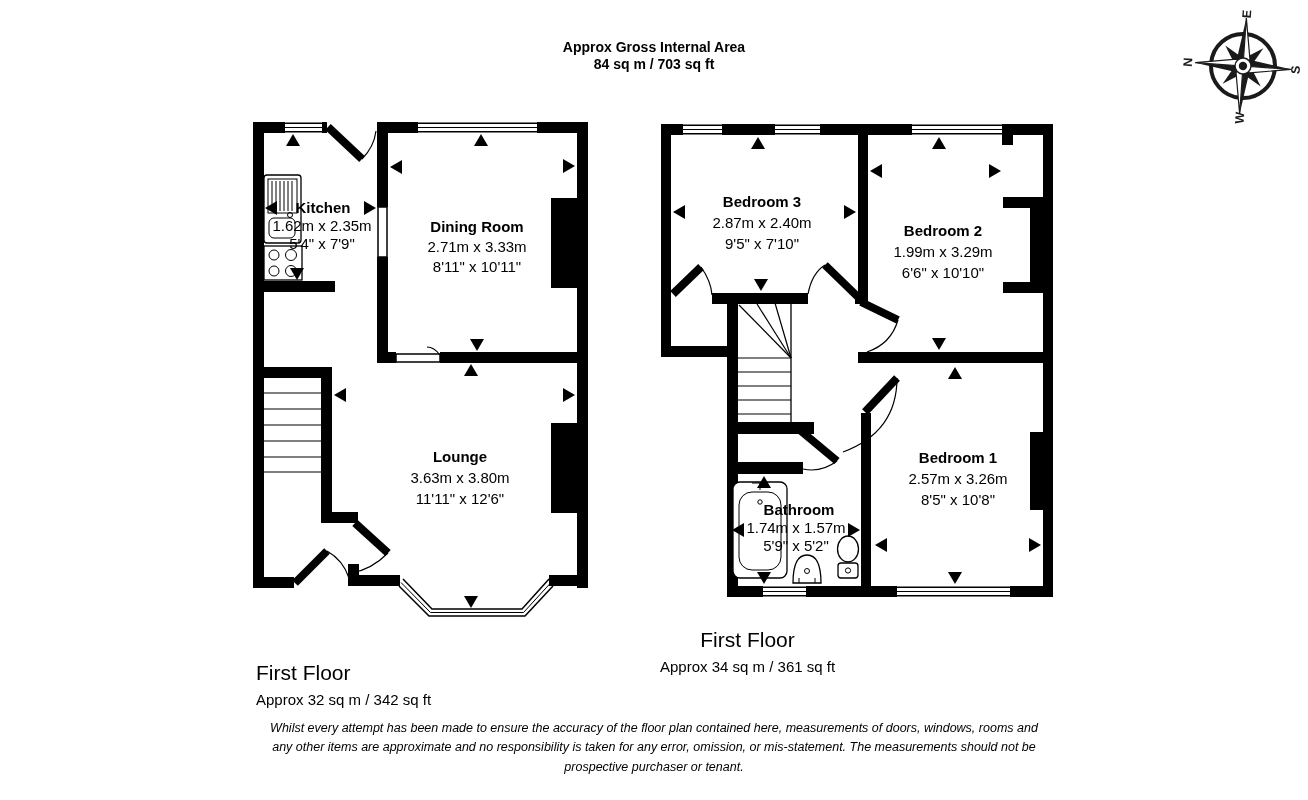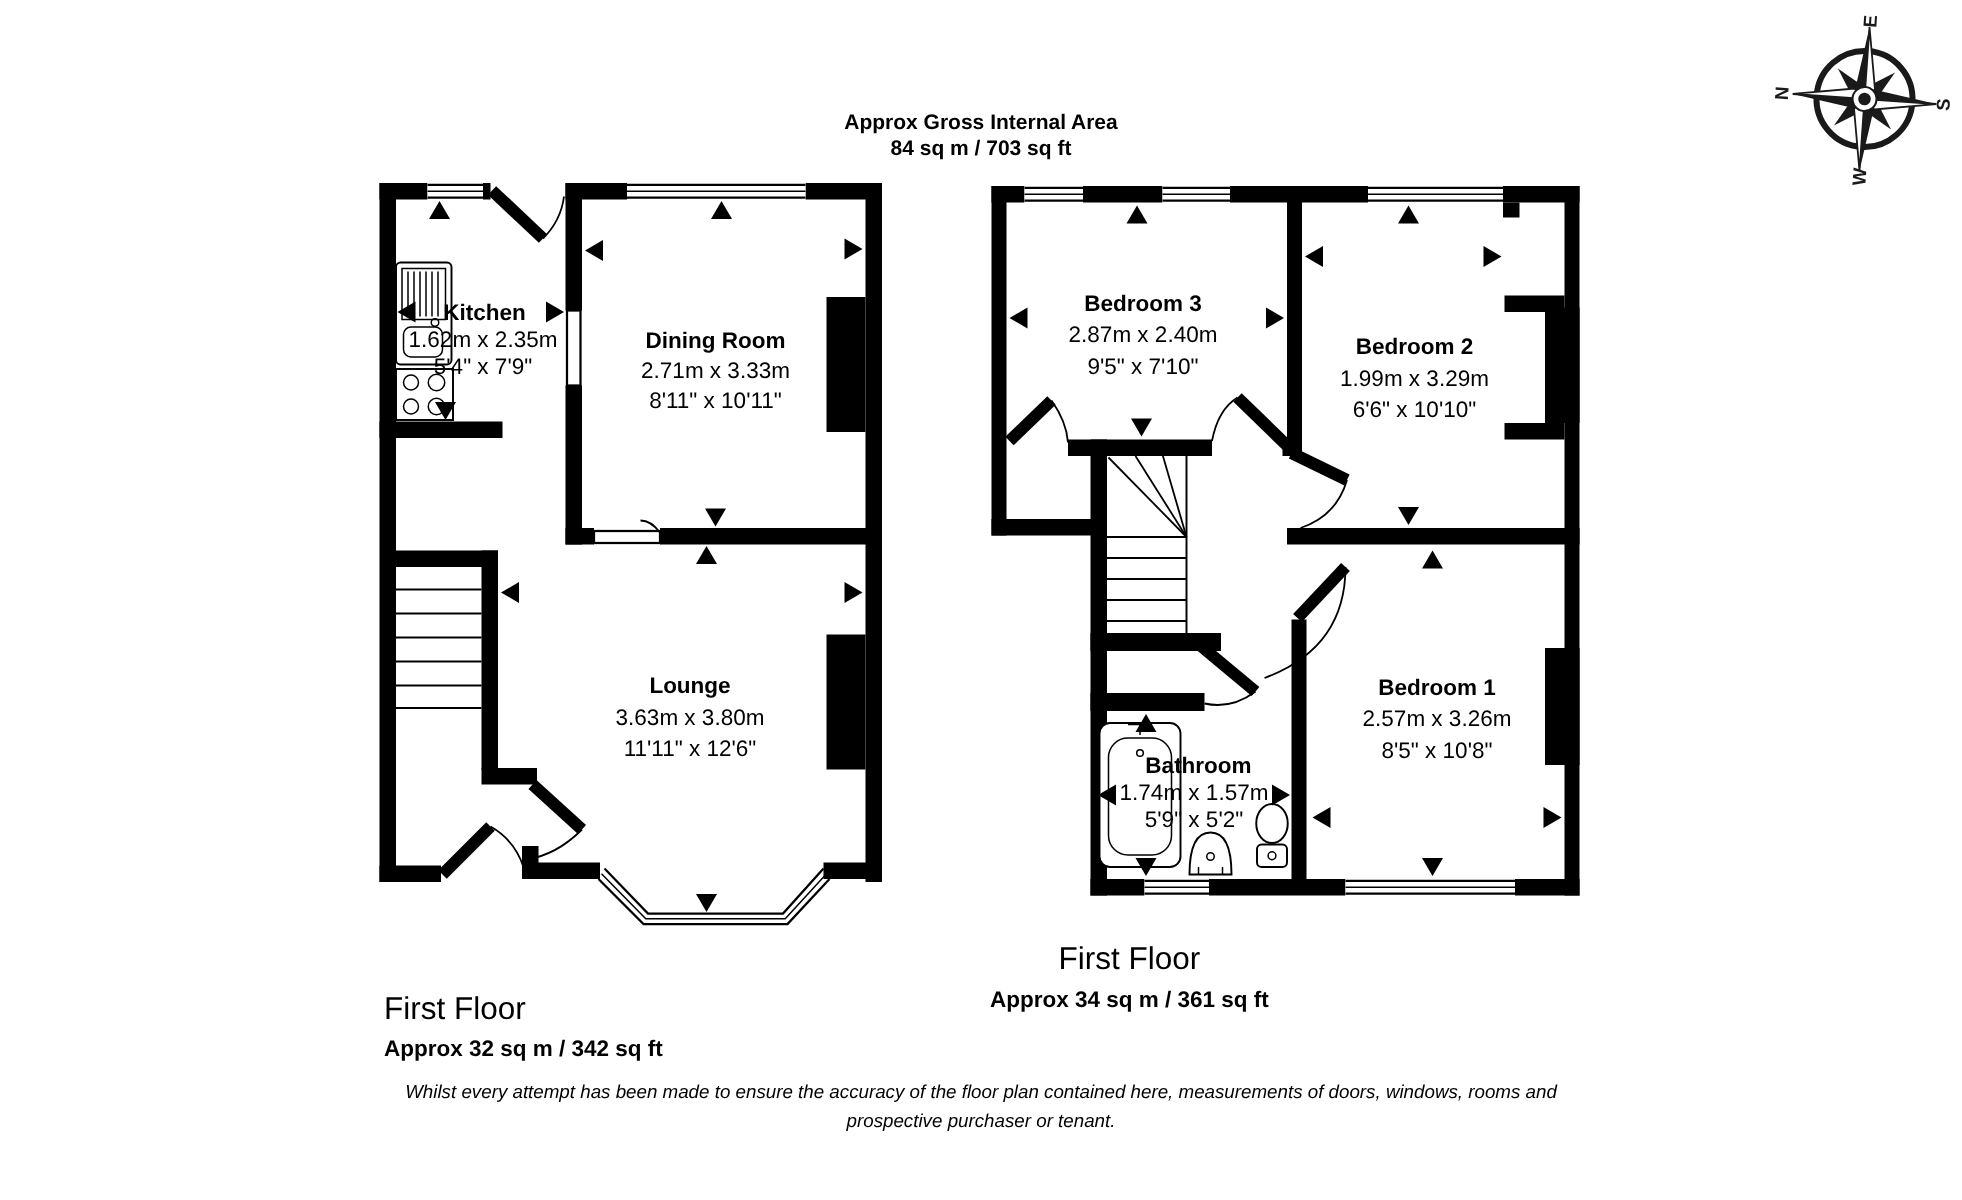--- a/index.html
+++ b/index.html
@@ -1,37 +1,37 @@
 <!DOCTYPE html>
 <html><head>
 <meta charset="utf-8">
 <style>
   html,body{margin:0;padding:0;background:#ffffff;}
   #page{position:relative;width:1308px;height:800px;background:#fff;overflow:hidden;
         font-family:"Liberation Sans", sans-serif;color:#000;}
   .abs{position:absolute;}
   #title-block{left:0;right:0;top:39px;text-align:center;font-weight:bold;
-               font-size:14px;line-height:16.5px;margin-top:34px;}
+               font-size:14px;line-height:16.5px;}
   .plan-svg{position:absolute;}
   .wall{fill:#000;stroke:none;}
   .thinline{stroke:#000;stroke-width:1.3;fill:none;}
   .winline{stroke:#000;stroke-width:1.5;fill:none;}
   .winmid{stroke:#000;stroke-width:1;fill:none;}
   .winfill{fill:#fff;}
   .leaf{stroke:#000;stroke-width:8;fill:none;}
   .arc{stroke:#000;stroke-width:1.2;fill:none;}
   .tread{stroke:#000;stroke-width:1.2;fill:none;}
   .fixture{stroke:#000;stroke-width:1.3;fill:#fff;}
   .fixline{stroke:#000;stroke-width:1;fill:none;}
   .panel{fill:#fff;stroke:#000;stroke-width:1.5;}
   .arrow{fill:#000;}
   .room-name{font:bold 15px "Liberation Sans", sans-serif;text-anchor:middle;fill:#000;}
   .room-dim{font:15px "Liberation Sans", sans-serif;text-anchor:middle;fill:#000;}
   .floor-name{font-size:21px;font-weight:normal;}
-  .floor-area{font-size:15px;font-weight:bold;margin-top:6px;}
+  .floor-area{font-size:15px;font-weight:normal;margin-top:6px;}
   #ground-label{left:256px;top:661px;}
   #first-label{left:660px;top:628px;text-align:center;}
   #disclaimer{left:234px;top:719px;width:840px;text-align:center;
               font-size:12.5px;line-height:19.4px;font-style:italic;}
   .compass-letter{font:bold 12.5px "Liberation Sans", sans-serif;text-anchor:middle;fill:#1a1a1a;}
 </style>
 </head>
 <body>
 
 <div id="page">
@@ -387,16 +387,17 @@
     <div class="floor-name">First Floor</div>
     <div class="floor-area">Approx 32 sq m / 342 sq ft</div>
   </div>
   <div class="abs" id="first-label">
     <div class="floor-name">First Floor</div>
     <div class="floor-area">Approx 34 sq m / 361 sq ft</div>
   </div>
 
   <div class="abs" id="disclaimer">
     <div>Whilst every attempt has been made to ensure the accuracy of the floor plan contained here, measurements of doors, windows, rooms and</div>
+    <div>any other items are approximate and no responsibility is taken for any error, omission, or mis-statement. The measurements should not be</div>
     <div>prospective purchaser or tenant.</div>
   </div>
 
 </div>
 
 </body></html>

